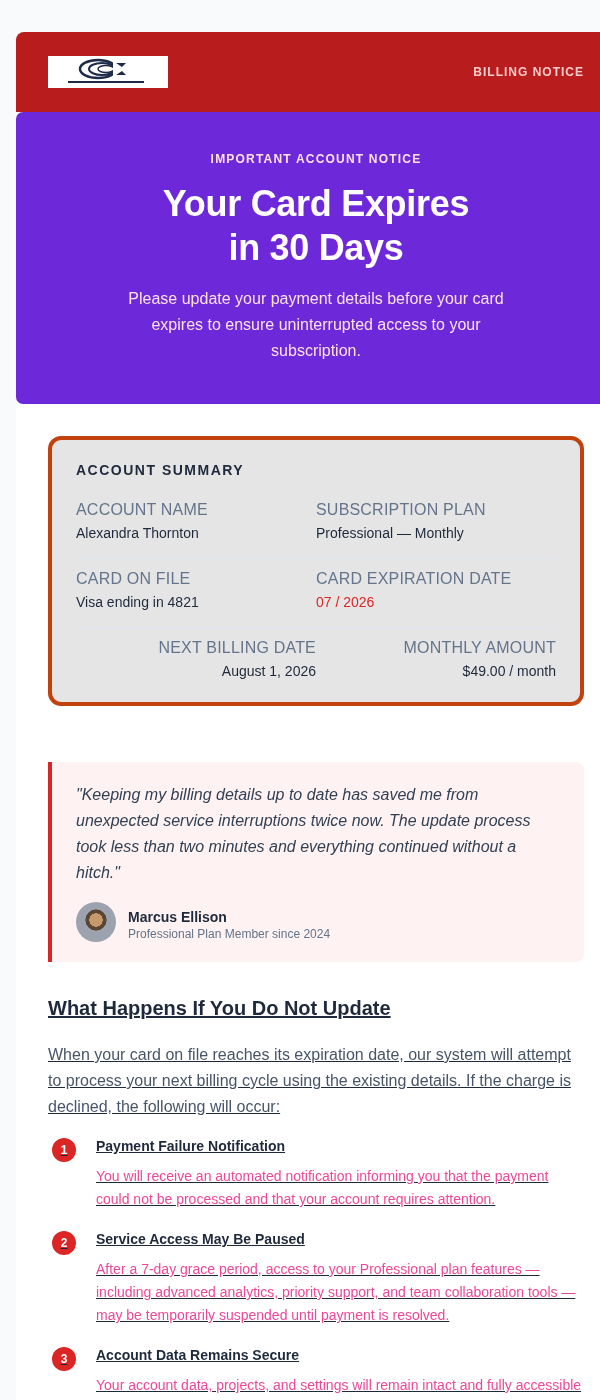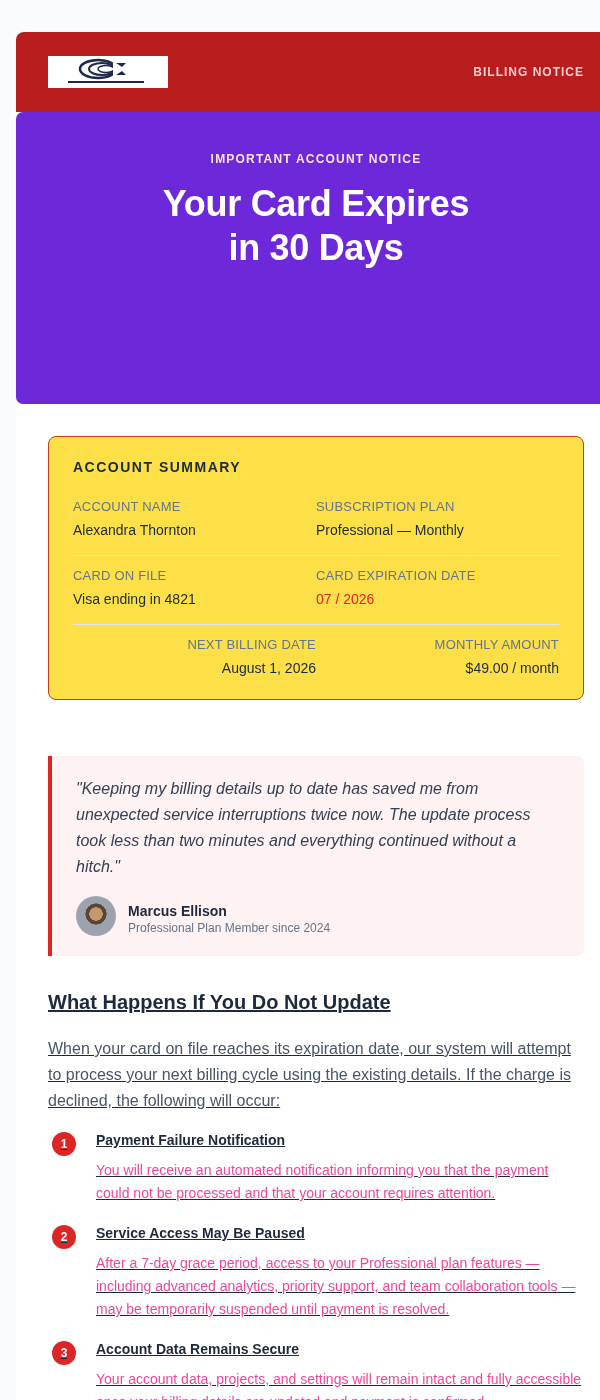--- a/index.html
+++ b/index.html
@@ -60,42 +60,42 @@
   }
   .hero-text {
     font-size: 16px;
     line-height: 26px;
     color: #fee2e2;
     width: 420px;
     margin: 16px auto 0;
   }
   .summary {
     margin: 32px 32px 0;
-    background: #fde047;
-    border: 1px solid #c2410c;
-    border-radius: 8px;
+    background: #e5e5e5;
+    border: 4px solid #c2410c;
+    border-radius: 13px;
     padding: 22px 24px 6px;
   }
   .summary-title {
     font-size: 14px;
     font-weight: bold;
     letter-spacing: 1.5px;
     color: #1e293b;
     margin-bottom: 12px;
   }
   .summary-row {
     display: flex;
     padding: 12px 0 16px;
     border-bottom: 1px solid #e2e8f0;
   }
   .summary-row:first-of-type { padding-top: 0; }
   .summary-row:last-child { border-bottom: none; text-align: right; }
   .summary-cell { width: 50%; }
   .field-label {
-    font-size: 13px;
+    font-size: 16px;
     color: #64748b;
     letter-spacing: 0.2px;
     line-height: 16px;
   }
   .field-value {
     font-size: 14px;
     font-weight: normal;
     color: #1e293b;
     margin-top: 6px;
     line-height: 18px;
@@ -160,20 +160,21 @@
     </div>
     <span class="topbar-label">BILLING NOTICE</span>
   </div>
 
   <div class="hero">
     <div class="hero-eyebrow">IMPORTANT ACCOUNT NOTICE</div>
     <div class="hero-title">
       <div>Your Card Expires</div>
       <div>in 30 Days</div>
     </div>
+    <p class="hero-text">Please update your payment details before your card expires to ensure uninterrupted access to your subscription.</p>
   </div>
 
   <div class="summary">
     <div class="summary-title">ACCOUNT SUMMARY</div>
     <div class="summary-row">
       <div class="summary-cell">
         <div class="field-label">ACCOUNT NAME</div>
         <div class="field-value">Alexandra Thornton</div>
       </div>
       <div class="summary-cell">

